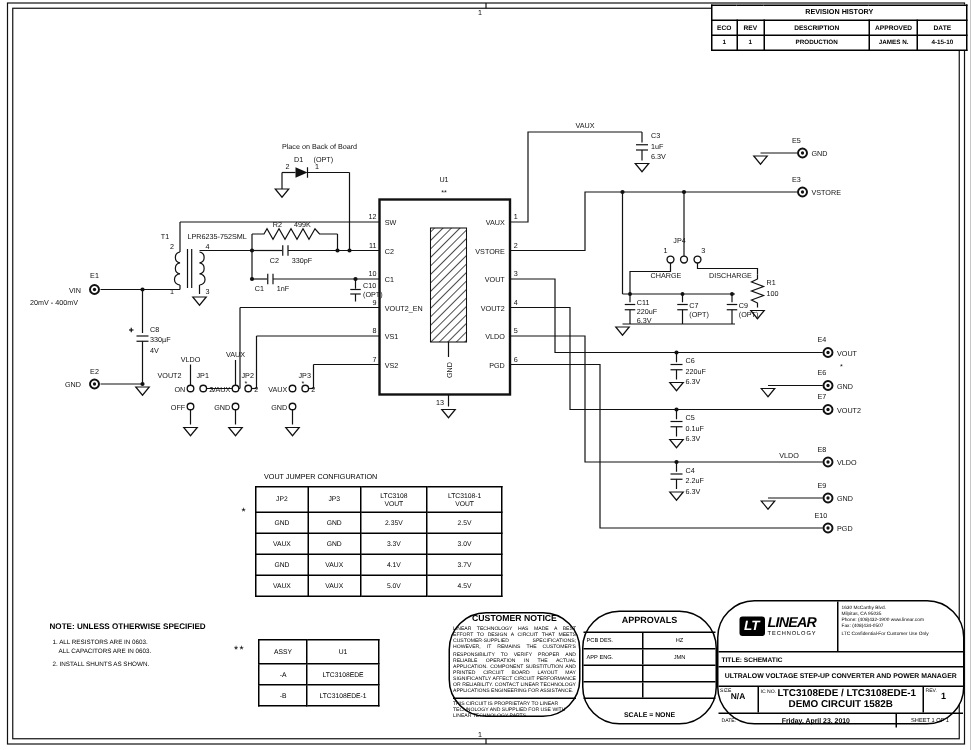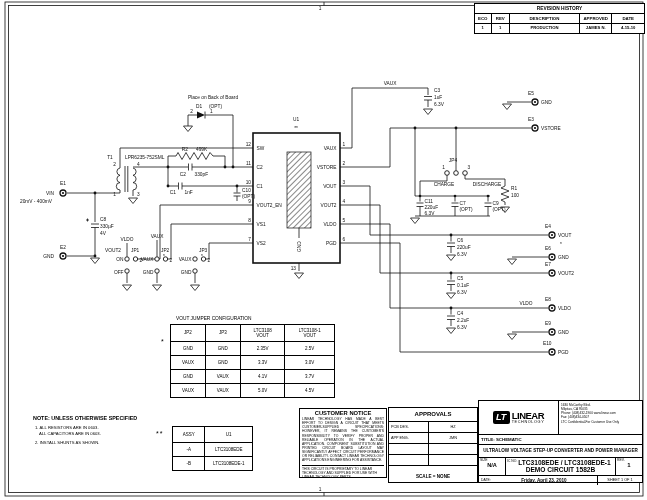--- a/index.html
+++ b/index.html
@@ -7,21 +7,21 @@
          font-family:"Liberation Sans",sans-serif;color:#000;overflow:hidden;}
   svg.canvas{position:absolute;left:0;top:0;width:647px;height:500px;}
   svg.canvas text{font-family:"Liberation Sans",sans-serif;font-size:4.8px;fill:#111;}
   .tm{text-anchor:middle}.te{text-anchor:end}
   .pn{font-size:4.2px}
   .w{stroke:#111;stroke-width:0.8;fill:none}
   .wb{stroke:#111;stroke-width:1.6;fill:none}
   .jc{fill:#fff;stroke:#111;stroke-width:0.9}
   .tur{fill:#fff;stroke:#111;stroke-width:1.3}
   .dot{fill:#111}
-  .abs{position:absolute;}
+  .abs{position:absolute;border-radius:25px;}
   table{border-collapse:collapse;background:#fff;}
   th,td{border:0.7px solid #000;padding:0;margin:0;line-height:1.15;
         font-family:"Liberation Sans",sans-serif;text-align:center;vertical-align:middle;}
   .rev{left:474px;top:3px;width:171px;font-size:4.4px;}
   .rev table{width:171px;}
   .rev .cap{font-size:4.8px;font-weight:bold;height:9px;}
   .rev th{font-size:4.4px;font-weight:bold;height:9px;}
   .rev td{height:9px;font-weight:bold;font-size:4.2px;}
   .vt-title{left:176px;top:316px;font-size:4.8px;}
   .vt-star{left:161px;top:338px;font-size:7px;}
@@ -47,21 +47,21 @@
   .appr .at{font-size:6px;font-weight:bold;text-align:center;border-bottom:0.7px solid #000;height:13px;line-height:13px;}
   .appr .ar{display:flex;height:10px;border-bottom:0.7px solid #000;font-size:3.8px;}
   .appr .ar .k{width:40px;border-right:0.7px solid #000;line-height:10px;padding-left:2px;box-sizing:border-box;}
   .appr .ar .v{flex:1;line-height:10px;text-align:center;}
   .appr .as{font-size:4.6px;font-weight:bold;text-align:center;line-height:21px;}
   .tb{left:478px;top:400px;width:165px;height:83px;border:1px solid #000;background:#fff;box-sizing:border-box;}
   .tb .row1{display:flex;height:33px;border-bottom:0.7px solid #000;}
   .tb .logo{width:80px;display:flex;align-items:center;justify-content:center;gap:2px;box-sizing:border-box;border-right:0.7px solid #000;}
   .ltmark{width:17px;height:13px;background:#000;color:#fff;font-weight:bold;font-style:italic;
           font-size:9px;line-height:13px;text-align:center;border-radius:2px;}
-  .lt-words .c1{font-size:9.5px;font-weight:bold;letter-spacing:-0.5px;line-height:9px;}
+  .lt-words .c1{font-size:9.5px;font-weight:bold;letter-spacing:-0.5px;line-height:9px;font-style:italic;}
   .lt-words .c2{font-size:3.8px;letter-spacing:0.6px;line-height:4px;}
   .tb .addr{flex:1;font-size:3.2px;line-height:1.3;padding:2px 0 0 2px;}
   .tb .row2{height:9px;border-bottom:0.7px solid #000;font-size:4.4px;font-weight:bold;line-height:9px;padding-left:2px;}
   .tb .row3{height:12px;border-bottom:0.7px solid #000;font-size:4.6px;text-align:center;line-height:12px;font-weight:bold;}
   .tb .row4{display:flex;height:17px;border-bottom:0.7px solid #000;}
   .tb .size{width:27px;border-right:0.7px solid #000;box-sizing:border-box;}
   .tb .size .sl{font-size:3.4px;padding-left:1px;}
   .tb .size .sv{font-size:5.6px;font-weight:bold;text-align:center;}
   .tb .icno{flex:1;border-right:0.7px solid #000;position:relative;}
   .tb .icno .il{position:absolute;left:1px;top:1px;font-size:3.4px;}

